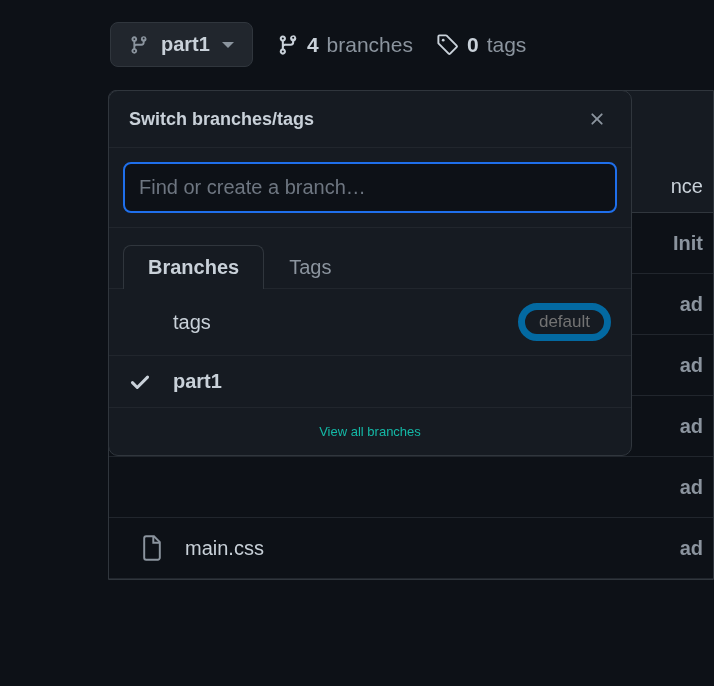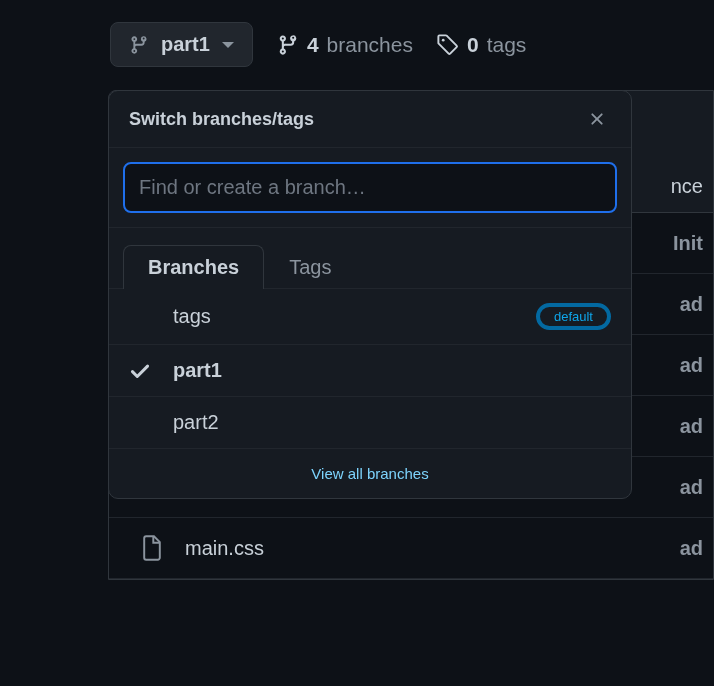--- a/index.html
+++ b/index.html
@@ -163,32 +163,32 @@
       width: 22px;
       height: 22px;
     }
     .branch-item.selected .branch-name {
       font-weight: 600;
     }
     .branch-name {
       flex: 1;
     }
     .default-badge {
-      border: 4px solid #0369a1;
+      border: 7px solid #0369a1;
       border-radius: 999px;
       padding: 2px 14px;
-      font-size: 13px;
-      color: #0ea5e9;
+      font-size: 17px;
+      color: #737373;
     }
     .view-all {
       display: block;
       text-align: center;
       padding: 16px;
-      color: #7dd3fc;
-      font-size: 15px;
+      color: #14b8a6;
+      font-size: 13px;
       text-decoration: none;
     }
     .bg-rows {
       position: absolute;
       left: 108px;
       right: 0;
       top: 90px;
       border: 1px solid #30363d;
       border-radius: 8px 0 0 0;
       overflow: hidden;
@@ -312,19 +312,15 @@
       <span class="default-badge">default</span>
     </li>
     <li class="branch-item selected">
       <span class="check-slot">
         <svg viewBox="0 0 16 16" fill="none" stroke="#c9d1d9" stroke-width="2.2" stroke-linecap="round" stroke-linejoin="round">
           <path d="M2.5 8.5l3.5 3.5L13.5 4.5"></path>
         </svg>
       </span>
       <span class="branch-name">part1</span>
     </li>
-    <li class="branch-item">
-      <span class="check-slot"></span>
-      <span class="branch-name">part2</span>
-    </li>
   </ul>
   <a class="view-all">View all branches</a>
 </div>
 
 </body></html>

